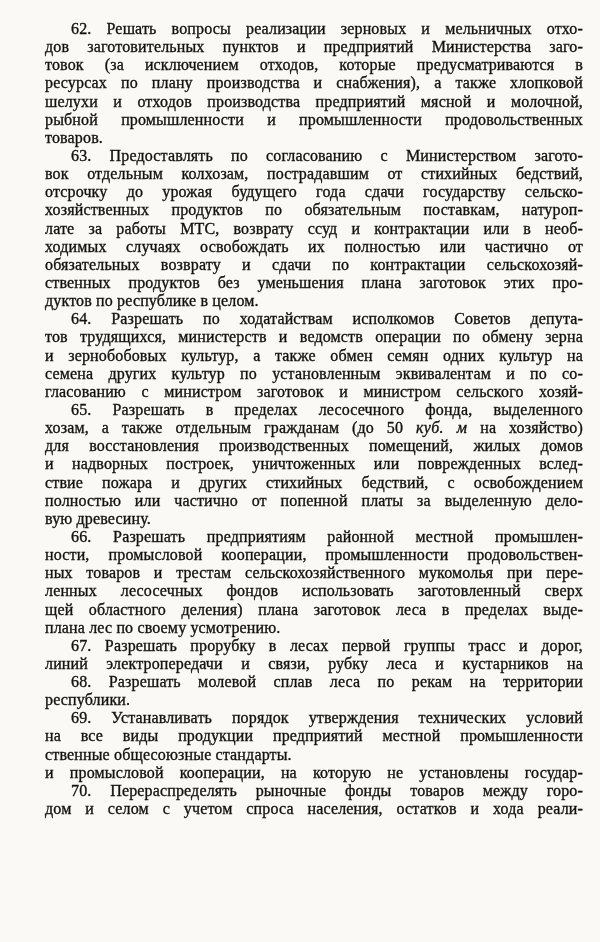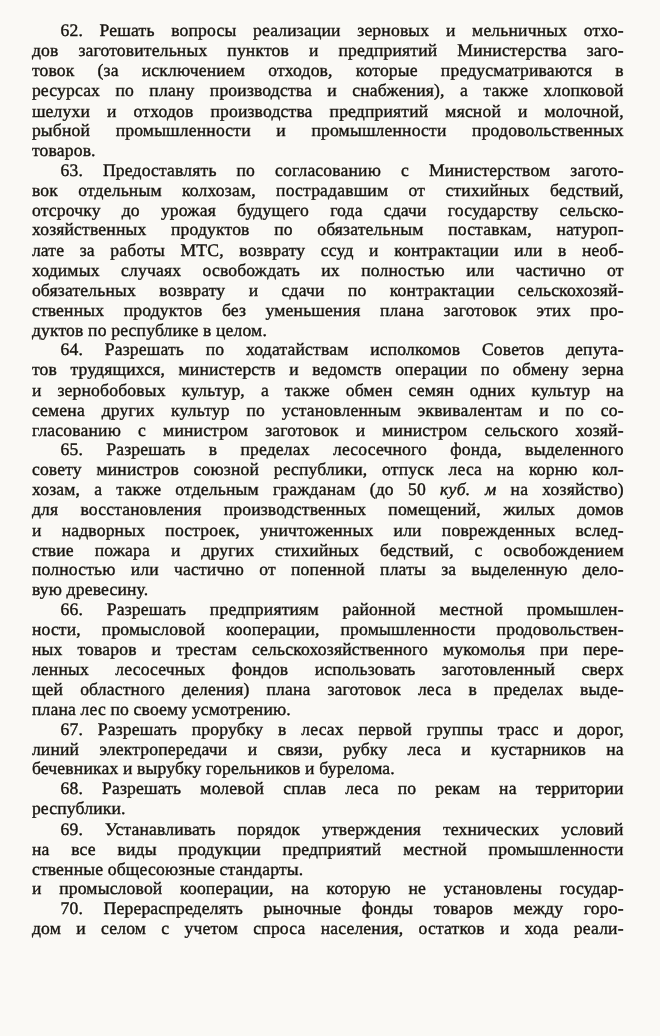--- a/index.html
+++ b/index.html
@@ -23,21 +23,21 @@
       radial-gradient(ellipse 130% 120% at 50% 42%,
         #fcfbf8 0%, #faf9f5 55%, #f3f1eb 88%, #ecead f 100%),
       #faf9f5;
     background-color: #faf9f5;
     color: #16130e;
     overflow: hidden;
   }
 
   .text-block {
     position: absolute;
-    left: 29px;
+    left: 45px;
     top: 20px;
     width: 538px;
   }
 
   p.para {
     margin: 0;
   }
 
   .line {
     display: block;
@@ -103,40 +103,38 @@
       </p>
       <p class="para">
         <span class="line first">64. Разрешать по ходатайствам исполкомов Советов депута-</span>
         <span class="line">тов трудящихся, министерств и ведомств операции по обмену зерна</span>
         <span class="line">и зернобобовых культур, а также обмен семян одних культур на</span>
         <span class="line">семена других культур по установленным эквивалентам и по со-</span>
         <span class="line">гласованию с министром заготовок и министром сельского хозяй-</span>
       </p>
       <p class="para">
         <span class="line first">65. Разрешать в пределах лесосечного фонда, выделенного</span>
-        <span class="line">совету министров союзной республики, отпуск леса на корню кол-</span>
         <span class="line">хозам, а также отдельным гражданам (до 50 <i>куб. м</i> на хозяйство)</span>
         <span class="line">для восстановления производственных помещений, жилых домов</span>
         <span class="line">и надворных построек, уничтоженных или поврежденных вслед-</span>
         <span class="line">ствие пожара и других стихийных бедствий, с освобождением</span>
         <span class="line">полностью или частично от попенной платы за выделенную дело-</span>
         <span class="line last">вую древесину.</span>
       </p>
       <p class="para">
         <span class="line first">66. Разрешать предприятиям районной местной промышлен-</span>
         <span class="line">ности, промысловой кооперации, промышленности продовольствен-</span>
         <span class="line">ных товаров и трестам сельскохозяйственного мукомолья при пере-</span>
         <span class="line">ленных лесосечных фондов использовать заготовленный сверх</span>
         <span class="line">щей областного деления) плана заготовок леса в пределах выде-</span>
         <span class="line last">плана лес по своему усмотрению.</span>
       </p>
       <p class="para">
         <span class="line first">67. Разрешать прорубку в лесах первой группы трасс и дорог,</span>
         <span class="line">линий электропередачи и связи, рубку леса и кустарников на</span>
-        <span class="line last">бечевниках и вырубку горельников и бурелома.</span>
       </p>
       <p class="para">
         <span class="line first">68. Разрешать молевой сплав леса по рекам на территории</span>
         <span class="line last">республики.</span>
       </p>
       <p class="para">
         <span class="line first">69. Устанавливать порядок утверждения технических условий</span>
         <span class="line">на все виды продукции предприятий местной промышленности</span>
         <span class="line last">ственные общесоюзные стандарты.</span>
         <span class="line">и промысловой кооперации, на которую не установлены государ-</span>

